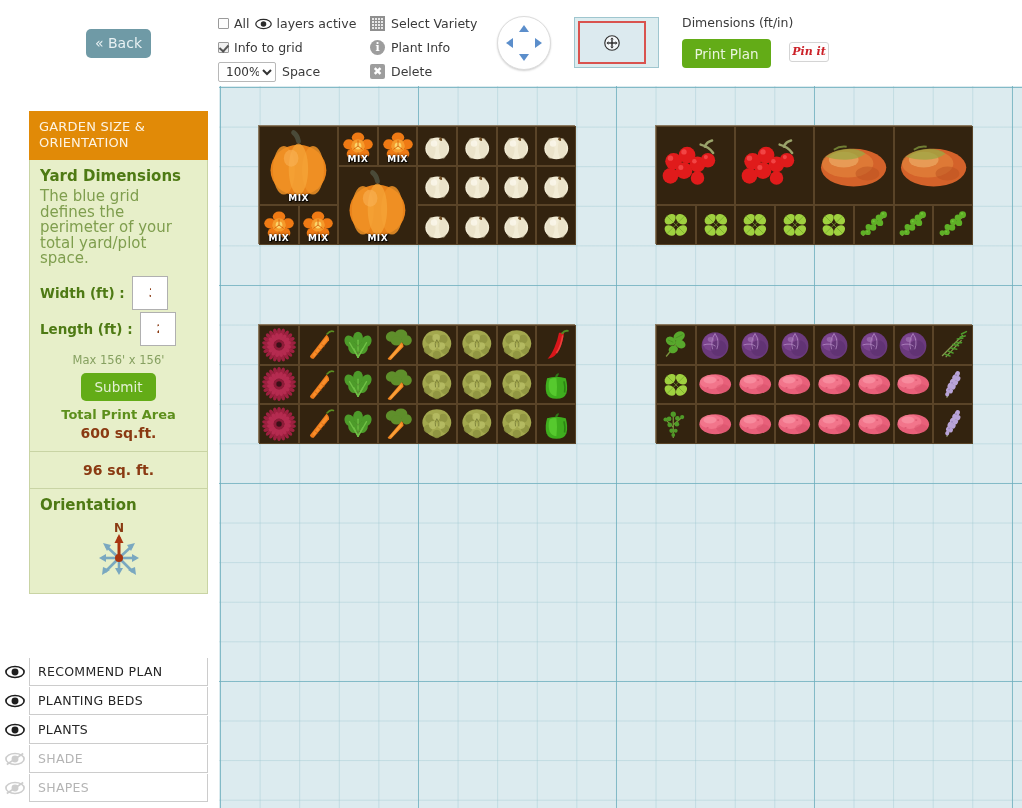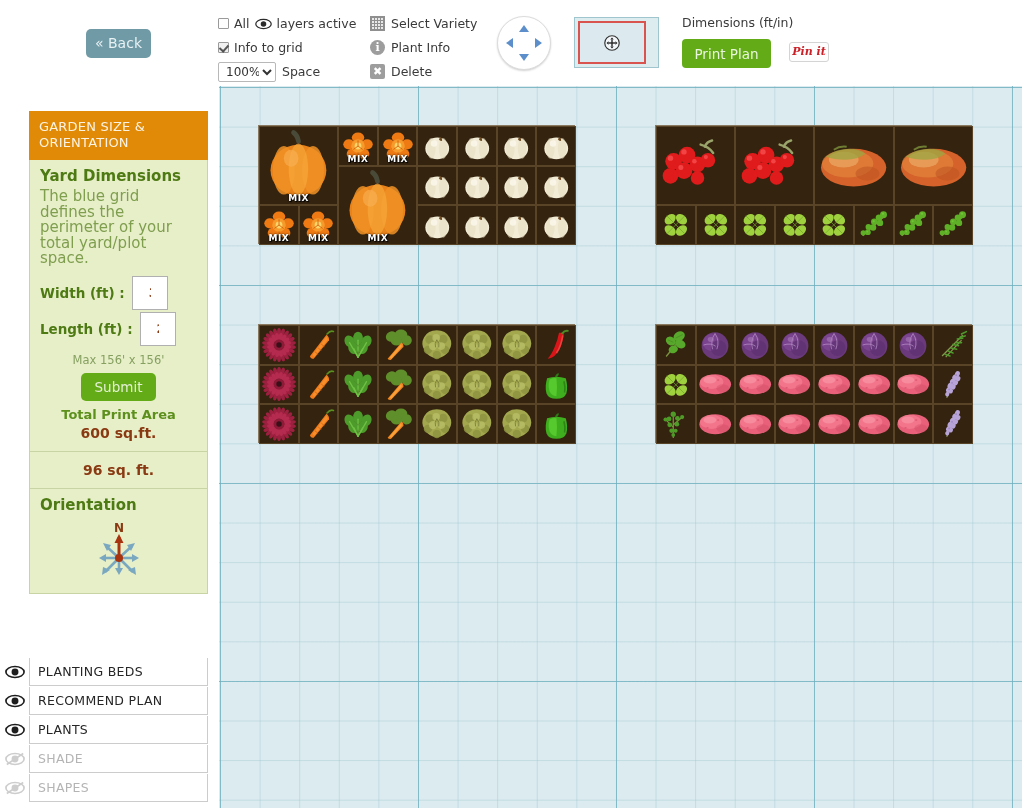--- a/index.html
+++ b/index.html
@@ -543,30 +543,30 @@
   </div>
 
   <div id="layers">
       <div class="layer-row">
         <span class="layer-eye">
           <svg width="20" height="14" viewBox="0 0 22 14">
             <ellipse cx="11" cy="7" rx="10" ry="6" fill="none" stroke="#1d1d1d" stroke-width="1.8"></ellipse>
             <circle cx="11" cy="7" r="3.8" fill="#1d1d1d"></circle>
           </svg>
         </span>
-        <div class="layer-name">PLANTING BEDS</div>
+        <div class="layer-name">RECOMMEND PLAN</div>
       </div>
       <div class="layer-row">
         <span class="layer-eye">
           <svg width="20" height="14" viewBox="0 0 22 14">
             <ellipse cx="11" cy="7" rx="10" ry="6" fill="none" stroke="#1d1d1d" stroke-width="1.8"></ellipse>
             <circle cx="11" cy="7" r="3.8" fill="#1d1d1d"></circle>
           </svg>
         </span>
-        <div class="layer-name">RECOMMEND PLAN</div>
+        <div class="layer-name">PLANTING BEDS</div>
       </div>
       <div class="layer-row">
         <span class="layer-eye">
           <svg width="20" height="14" viewBox="0 0 22 14">
             <ellipse cx="11" cy="7" rx="10" ry="6" fill="none" stroke="#1d1d1d" stroke-width="1.8"></ellipse>
             <circle cx="11" cy="7" r="3.8" fill="#1d1d1d"></circle>
           </svg>
         </span>
         <div class="layer-name">PLANTS</div>
       </div>

